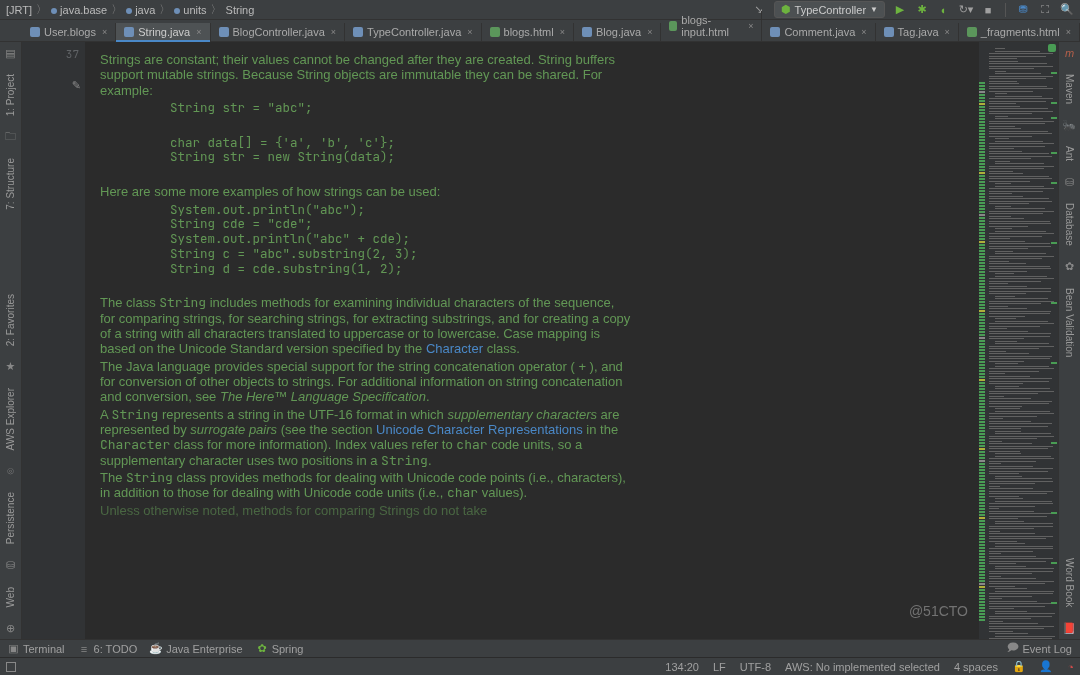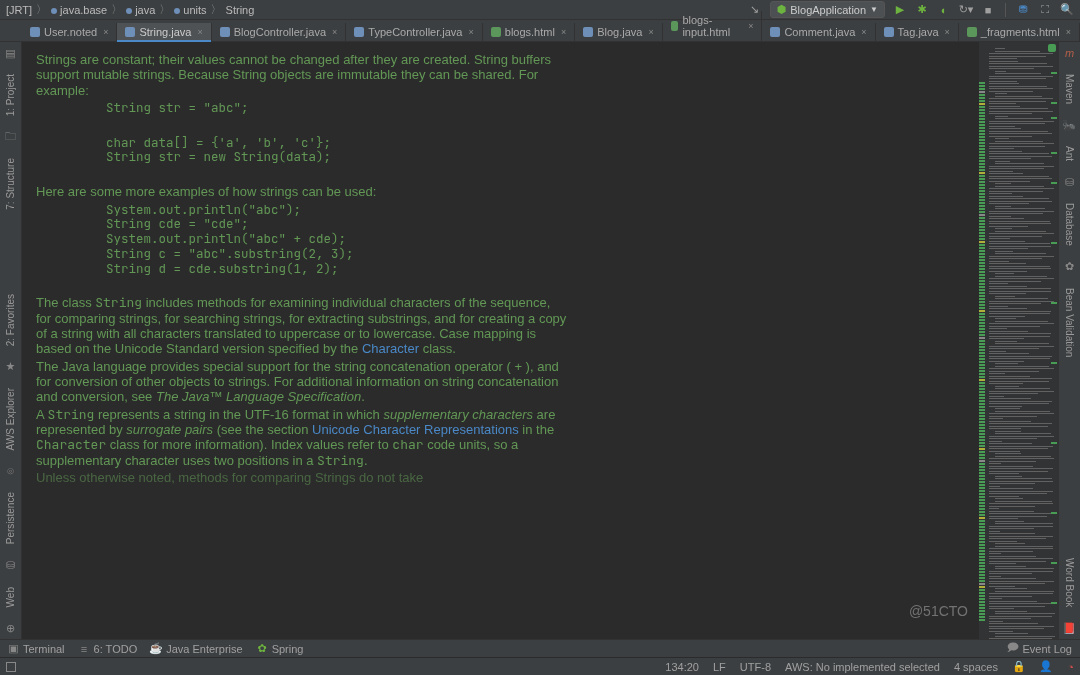--- a/index.html
+++ b/index.html
@@ -95,39 +95,39 @@
       <span><span class="dot"></span><span>java</span></span>
       <span class="crumb-sep">〉</span>
       <span><span class="dot"></span><span>units</span></span>
       <span class="crumb-sep">〉</span>
       <span>String</span>
     </div>
     <div class="topright">
       <span class="tb-icon">↘</span>
       <div class="run-config-dd">
         <span style="color:#6db33f;">⬢</span>
-        <span>BlogApplication</span>
+        <span>TypeController</span>
         <span class="tri">▼</span>
       </div>
       <span class="tb-icon play">▶</span>
       <span class="tb-icon bug">✱</span>
       <span class="tb-icon" style="color:#6db33f">◐</span>
       <span class="tb-icon">↻▾</span>
       <span class="tb-icon">■</span>
       <span class="tb-icon sep"></span>
       <span class="tb-icon" style="color:#4a88c7">⛃</span>
       <span class="tb-icon">⛶</span>
       <span class="tb-icon">🔍</span>
     </div>
   </div>
 
   <div class="tabs-row">
     <div class="etab">
         <span class="fico java"></span>
-        <span>User.noted</span>
+        <span>User.blogs</span>
         <span class="x">×</span>
       </div>
     <div class="etab active">
         <span class="fico java"></span>
         <span>String.java</span>
         <span class="x">×</span>
       </div>
     <div class="etab">
         <span class="fico java"></span>
         <span>BlogController.java</span>
@@ -182,38 +182,43 @@
       <div class="ico">★</div>
       <div class="v">AWS Explorer</div>
       <div class="ico">⌾</div>
       <div class="v">Persistence</div>
       <div class="ico">⛁</div>
       <div class="v">Web</div>
       <div class="ico">⊕</div>
     </div>
 
     <div class="editor-col">
+      <div class="gutter">
+        <div class="gln">37</div>
+        <div class="pen">✎</div>
+      </div>
       <div class="doc-area">
         <div class="doc green">
           <p class="gj">Strings are constant; their values cannot be changed after they are created. String buffers support mutable strings. Because String objects are immutable they can be shared. For example:</p>
           <pre class="code">String str = "abc";</pre>
           <p style="height:14px"></p>
           <pre class="code">char data[] = {'a', 'b', 'c'};
 String str = new String(data);</pre>
           <p style="height:14px"></p>
           <p class="gj">Here are some more examples of how strings can be used:</p>
           <pre class="code">System.out.println("abc");
 String cde = "cde";
 System.out.println("abc" + cde);
 String c = "abc".substring(2, 3);
 String d = cde.substring(1, 2);</pre>
           <p style="height:14px"></p>
           <p class="gj"><span>The class </span><span class="kw">String</span><span> includes methods for examining individual characters of the sequence, for comparing strings, for searching strings, for extracting substrings, and for creating a copy of a string with all characters translated to uppercase or to lowercase. Case mapping is based on the Unicode Standard version specified by the </span><span class="link">Character</span><span> class.</span></p>
-          <p class="gj"><span>The Java language provides special support for the string concatenation operator ( + ), and for conversion of other objects to strings. For additional information on string concatenation and conversion, see </span><span class="em">The Java™ Language Specification</span><span>.</span></p>
+          <p class="gj"><span>The Java language provides special support for the string concatenation operator ( + ), and for conversion of other objects to strings. For additional information on string concatenation and conversion, see </span><span class="em">The Here™ Language Specification</span><span>.</span></p>
           <p class="gj"><span>A </span><span class="kw">String</span><span> represents a string in the UTF-16 format in which </span><span class="em">supplementary characters</span><span> are represented by </span><span class="em">surrogate pairs</span><span> (see the section </span><span class="link">Unicode Character Representations</span><span> in the </span><span class="kw">Character</span><span> class for more information). Index values refer to </span><span class="kw">char</span><span> code units, so a supplementary character uses two positions in a </span><span class="kw">String</span><span>.</span></p>
+          <p class="gj"><span>The </span><span class="kw">String</span><span> class provides methods for dealing with Unicode code points (i.e., characters), in addition to those for dealing with Unicode code units (i.e., </span><span class="kw">char</span><span> values).</span></p>
           <p class="gj" style="opacity:.55">Unless otherwise noted, methods for comparing Strings do not take</p>
         </div>
         <div class="watermark">@51CTO</div>
       </div>
 
       <div class="minimap">
         <div class="clean"></div>
         <div class="mm-gut">
             <i></i>
             <i></i>

